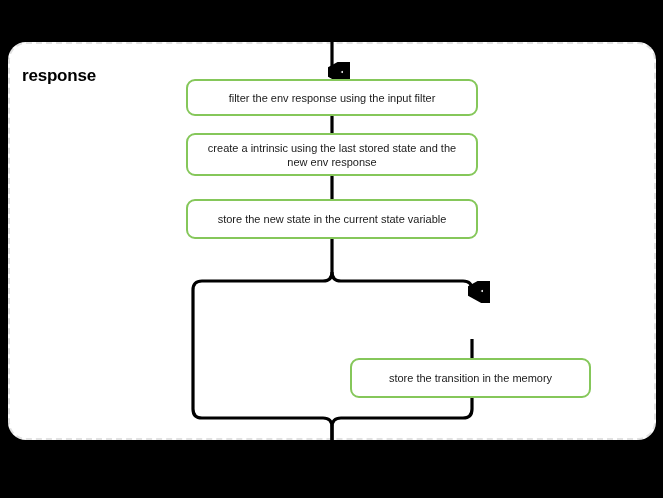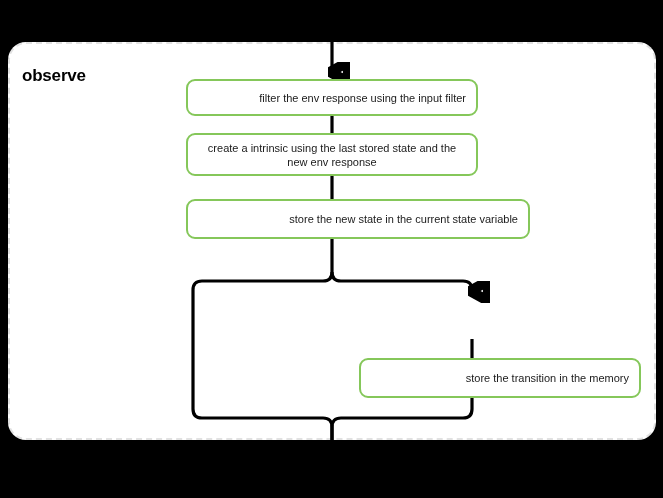--- a/index.html
+++ b/index.html
@@ -50,33 +50,33 @@
 
   
   .node {
     position: absolute;
     box-sizing: border-box;
     background: #ffffff;
     border: 2.5px solid #85c75a;
     border-radius: 9px;
     display: flex;
     align-items: center;
-    justify-content: flex-end;
+    justify-content: center;
     text-align: center;
     font-size: 11px;
     line-height: 14px;
     color: #1a1a1a;
     padding: 2px 10px;
   }
 
   .node-1 { left: 186px; top: 79px;  width: 292px; height: 37px; }
   .node-2 { left: 186px; top: 133px; width: 292px; height: 43px; }
-  .node-3 { left: 186px; top: 199px; width: 344px; height: 40px; }
+  .node-3 { left: 186px; top: 199px; width: 292px; height: 40px; }
   .node-4 { left: 351px; top: 297px; width: 241px; height: 42px; }
-  .node-5 { left: 359px; top: 358px; width: 282px; height: 40px; }
+  .node-5 { left: 350px; top: 358px; width: 241px; height: 40px; }
 
   
   .edge-label {
     position: absolute;
     left: 345px;
     top: 256px;
     font-size: 11px;
     font-weight: bold;
     color: #000000;
     white-space: nowrap;
@@ -94,21 +94,21 @@
   }
   svg.wires path, svg.wires line { fill: none; stroke: #000000; stroke-width: 3.2; }
 </style>
 </head>
 <body>
 
 <div id="canvas">
 
   <div class="group-container"></div>
 
-  <div class="group-title">observe</div>
+  <div class="group-title">response</div>
 
   <svg class="wires" viewBox="0 0 663 498">
     <defs>
       <marker id="arrowhead" markerWidth="7" markerHeight="7" refX="3.1" refY="5.6" orient="auto" markerUnits="strokeWidth">
         <path d="M0,0.6 L3.1,6.2 L6.2,0.6 Z" fill="#000000" stroke="none"></path>
       </marker>
     </defs>
 
     <line x1="332" y1="20" x2="332" y2="72" marker-end="url(#arrowhead)"></line>
 

